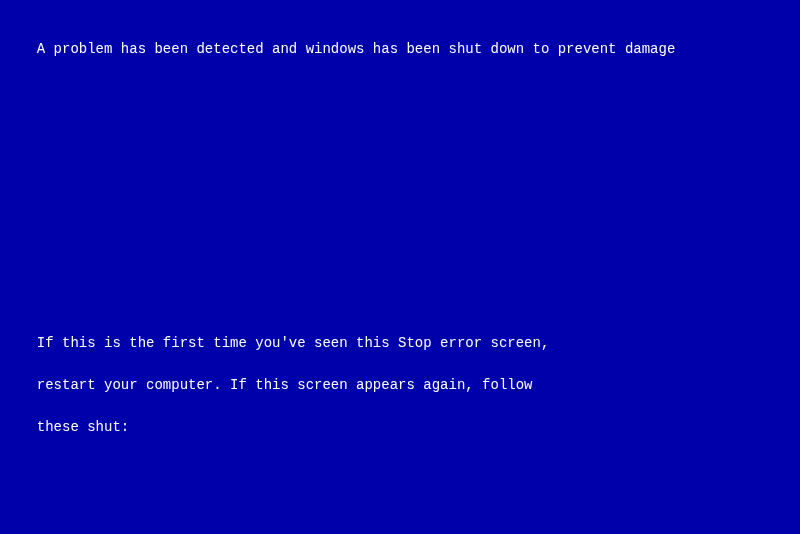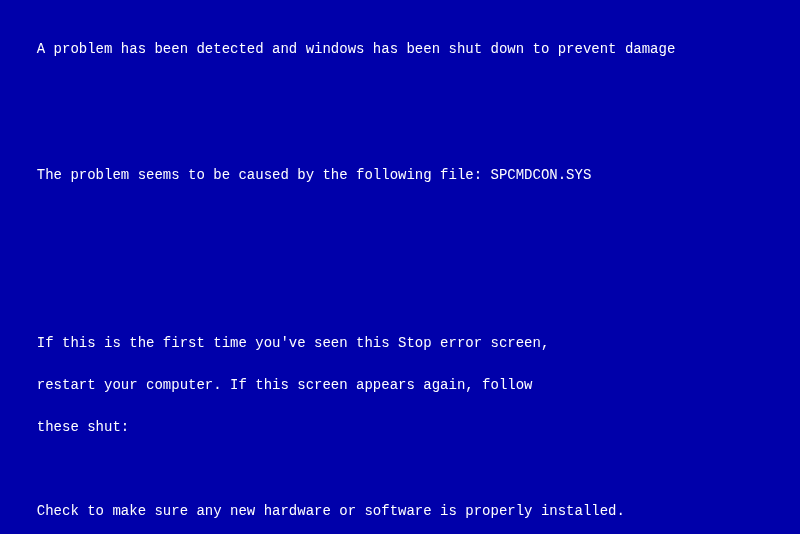--- a/index.html
+++ b/index.html
@@ -26,29 +26,29 @@
       word-break: break-word;
     }
   </style>
 </head>
 <body>
 
 <div id="bsod-screen">
   <span>A problem has been detected and windows has been shut down to prevent damage</span><br>
   <br>
   <br>
-  <span>The problem seems to be caused by the following file: SPCMDCON.SYS</span><br>
+  <br>
   <br>
   <br>
   <br>
   <span>If this is the first time you've seen this Stop error screen,</span><br>
   <span>restart your computer. If this screen appears again, follow</span><br>
   <span>these shut:</span><br>
   <br>
-  <span>Check to make sure any new hardware or software is properly installed.</span><br>
+  <br>
   <br>
   <br>
   <br>
   <br>
   <br>
   <br>
   <br>
   <br>
   <br>
   <br>

